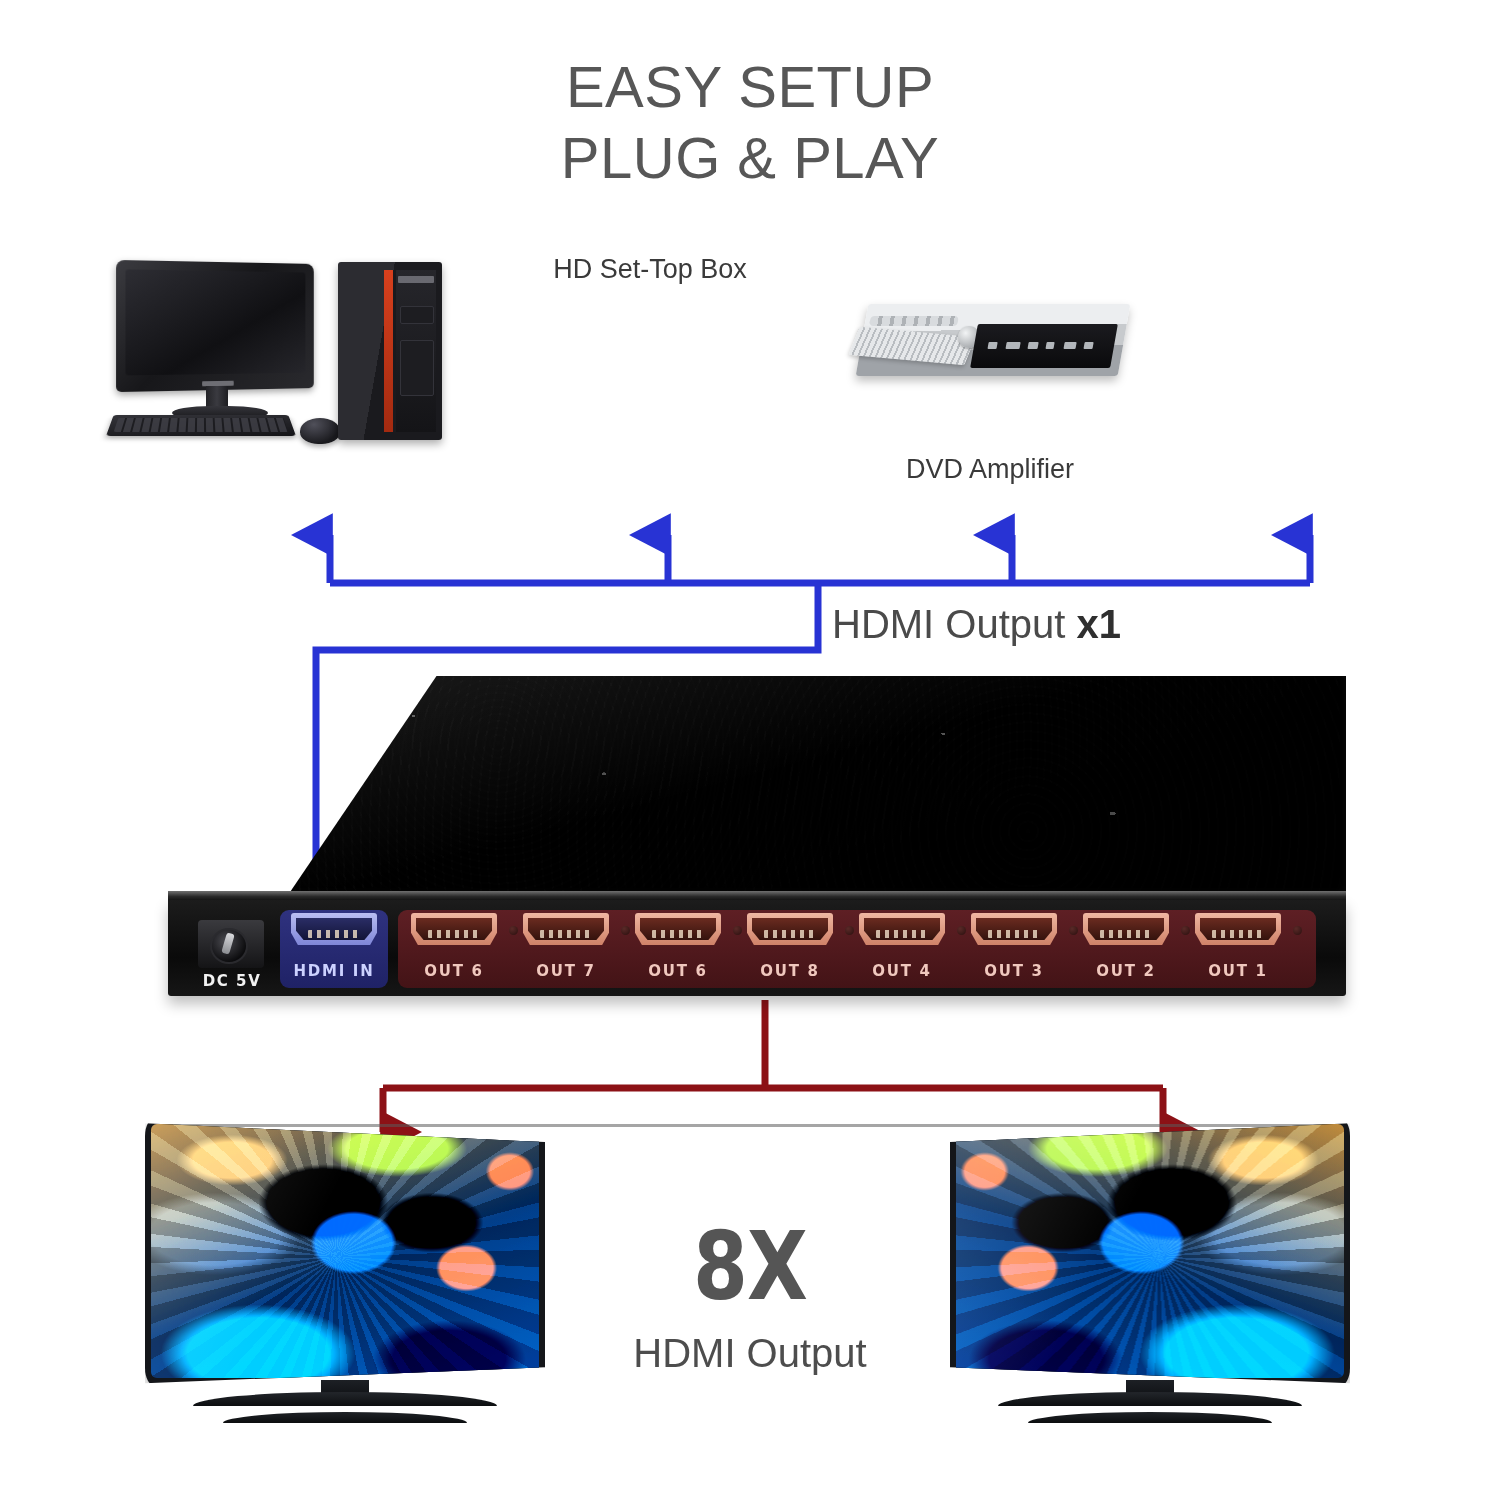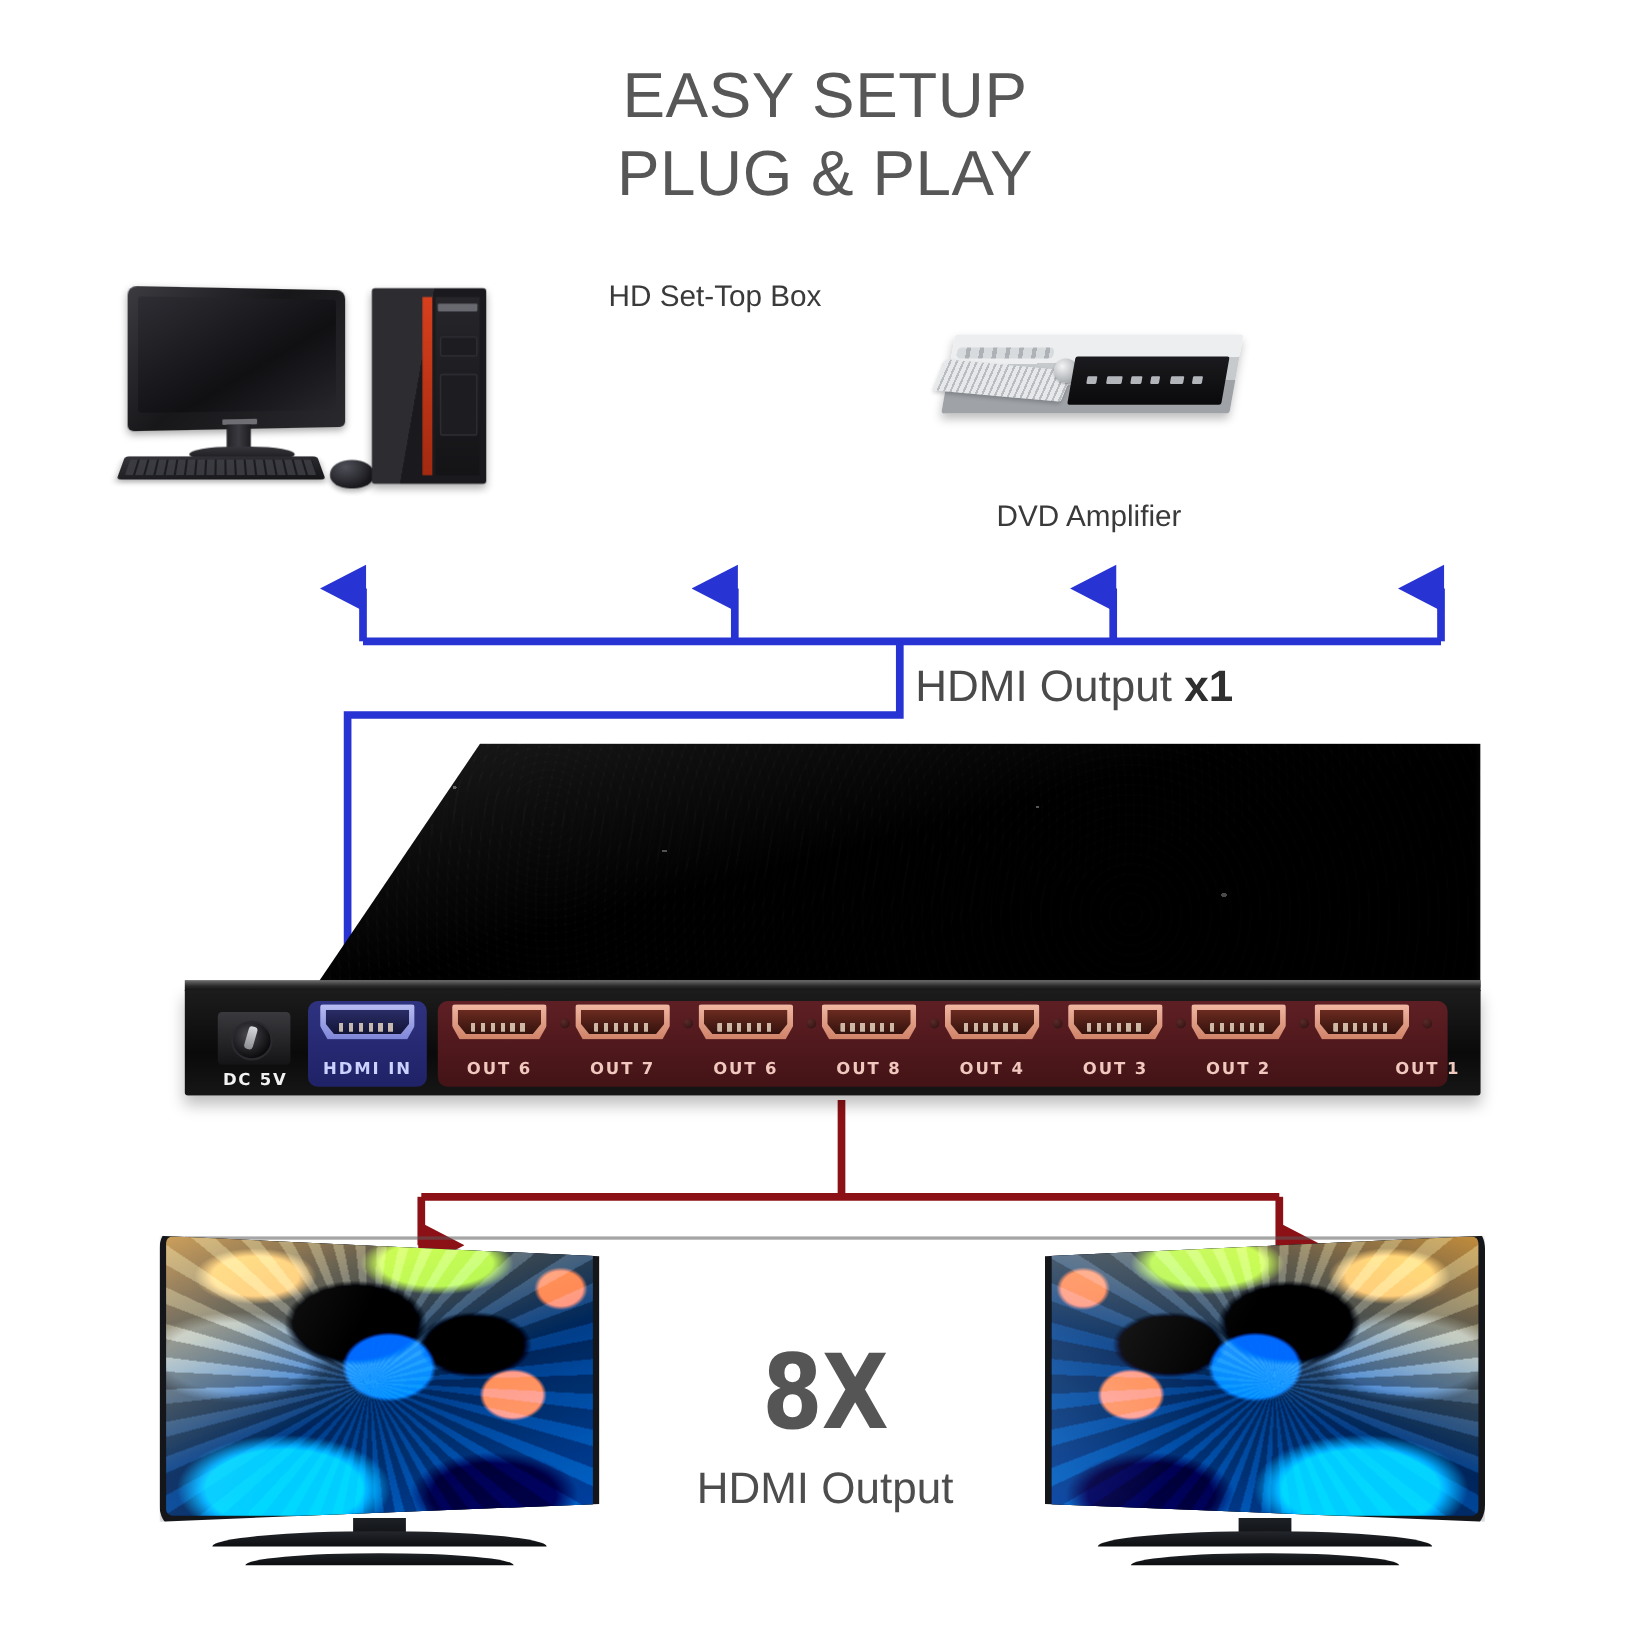--- a/index.html
+++ b/index.html
@@ -429,21 +429,21 @@
         </div>
       <div class="plabel out" style="left:905px;">OUT 2</div>
       <div class="pled" style="left:1013px;"></div>
 
       <div class="hport out" style="left:1027px;">
           <div class="shell"></div>
           <div class="inner">
             <div class="pins"></div>
           </div>
         </div>
-      <div class="plabel out" style="left:1077px;">OUT 1</div>
+      <div class="plabel out" style="left:1017px;">OUT 1</div>
       <div class="pled" style="left:1125px;"></div>
     </div>
   </div>
 
   <div class="outcap">
     <div class="big">8X</div>
     <div class="sub">HDMI Output</div>
   </div>
 
   <div class="tv left">

